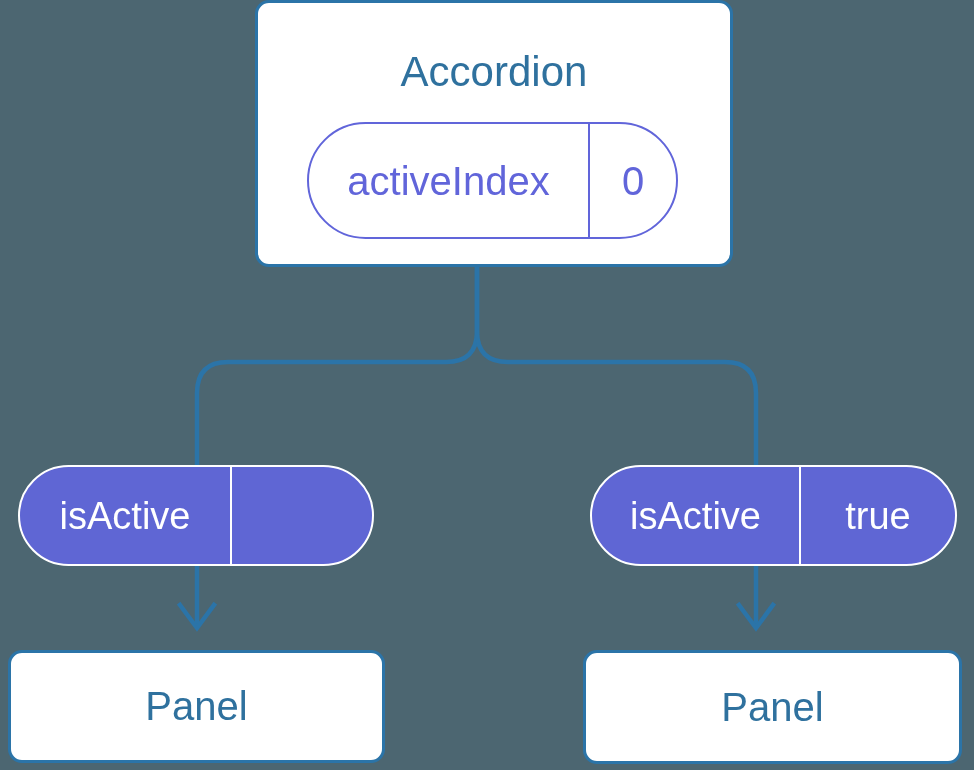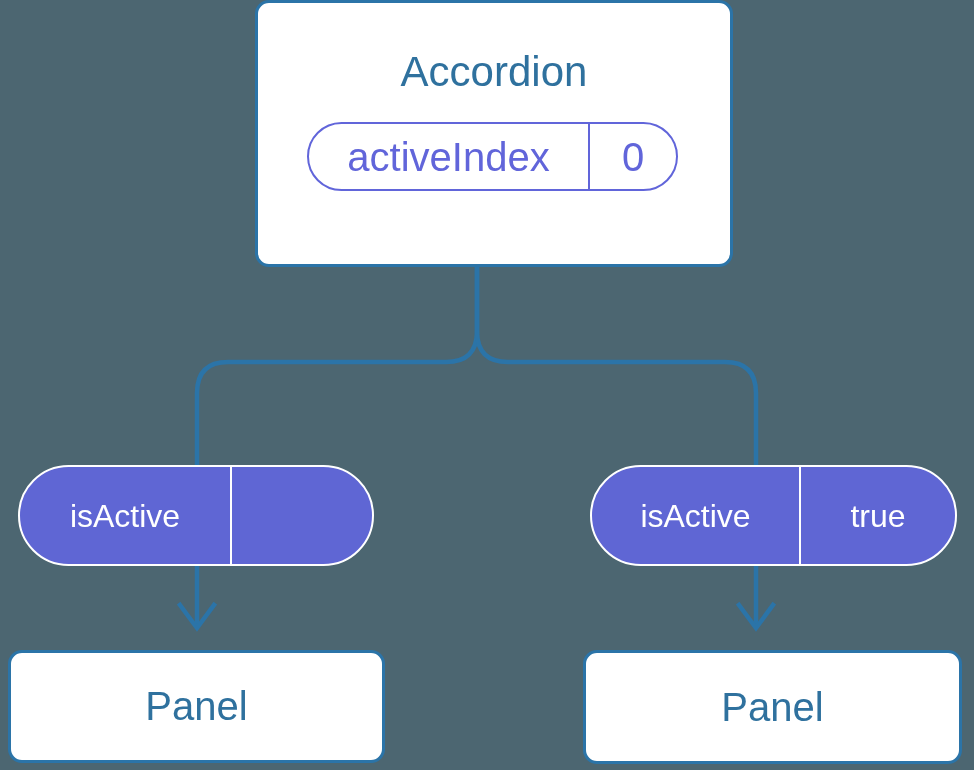--- a/index.html
+++ b/index.html
@@ -63,38 +63,38 @@
   }
   .pill .pill-name,
   .pill .pill-value {
     display: flex;
     align-items: center;
     justify-content: center;
     line-height: 1;
   }
   .outline-pill {
     left: 49px; top: 119px;
-    width: 371px; height: 69px;
+    width: 371px; height: 117px;
     background: #FFFFFF;
     border: 2.5px solid #6165DA;
     color: #6165DA;
     font-size: 40px;
   }
   .outline-pill .pill-name {
     width: 279px;
     border-right: 2.5px solid #6165DA;
   }
   .outline-pill .pill-value {
     flex: 1;
   }
   .solid-pill {
     background: #5F66D4;
     border: 2.5px solid #FFFFFF;
     color: #FFFFFF;
-    font-size: 32px;
+    font-size: 38px;
   }
   .solid-pill .pill-name {
     border-right: 2.5px solid #FFFFFF;
   }
   .solid-pill .pill-value {
     flex: 1;
   }
   .pill-left {
     left: 18px; top: 465px;
     width: 356px; height: 101px;

